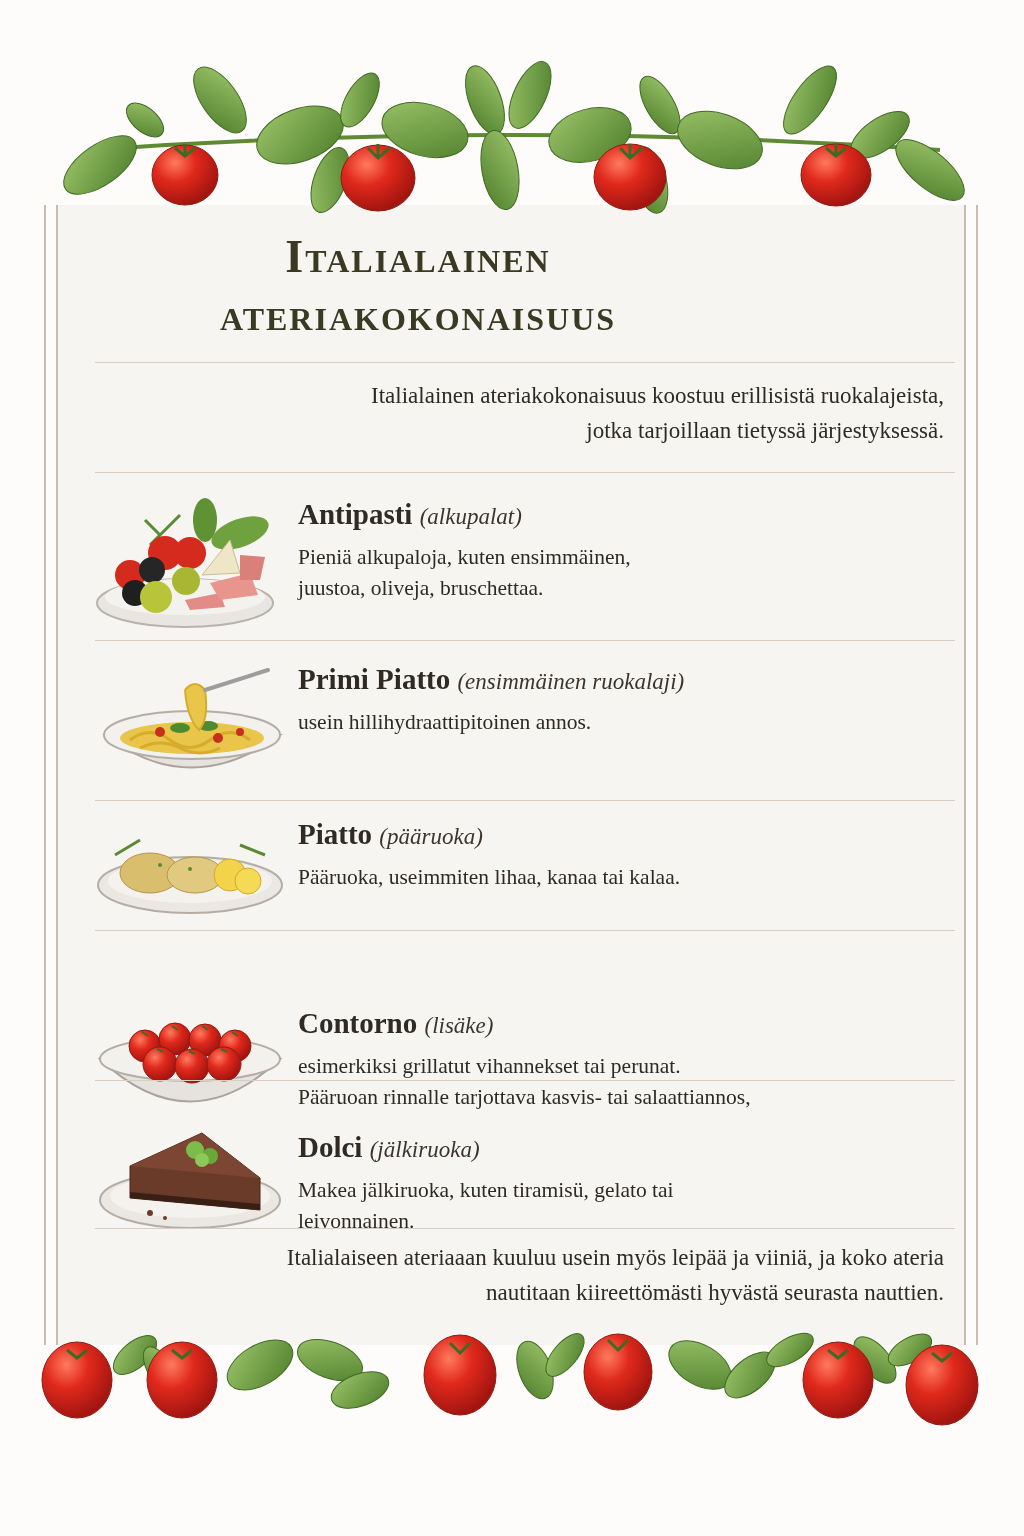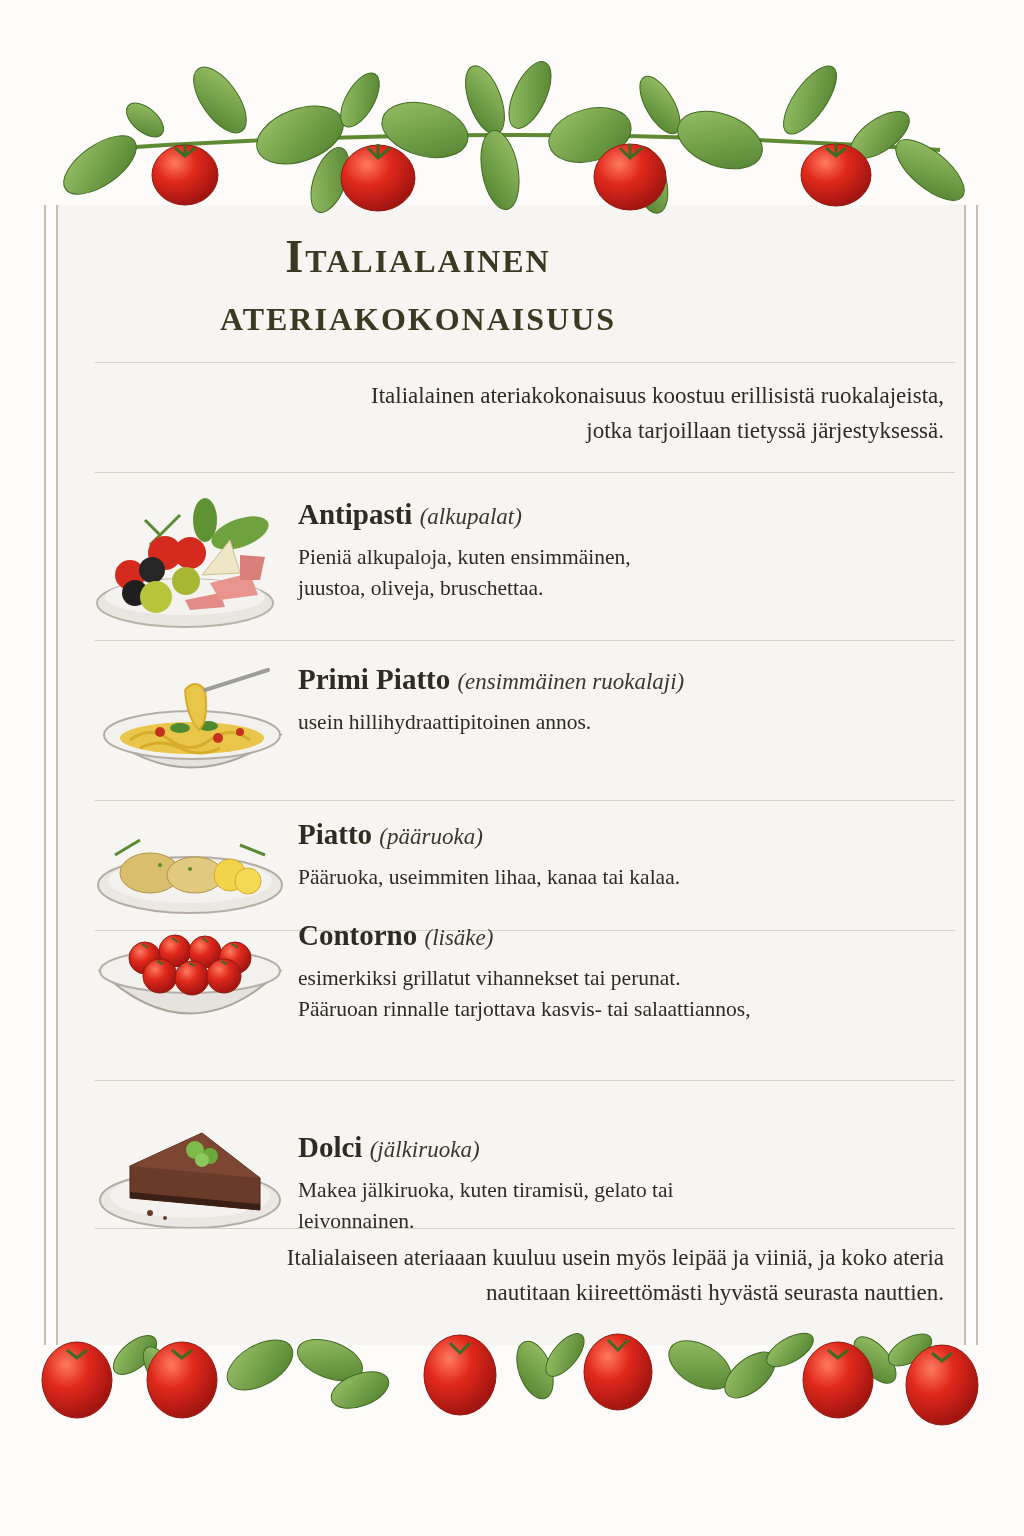--- a/index.html
+++ b/index.html
@@ -195,21 +195,21 @@
     </div>
     <div class="desc">
       <div>Pääruoka, useimmiten lihaa, kanaa tai kalaa.</div>
       <div></div>
     </div>
   </div>
 </div>
 
 <div class="rule" style="top:930px;"></div>
 
-<div class="course" style="top:916px;">
+<div class="course" style="top:1004px;">
   <svg class="dish" viewBox="0 0 200 140">
     <path d="M10 55 Q100 140 190 55 Z" fill="#e6e3de" stroke="#aaa49c" stroke-width="2"></path>
     <ellipse cx="100" cy="55" rx="90" ry="22" fill="#f3f1ed" stroke="#b3ada5" stroke-width="2"></ellipse>
     <g fill="url(#tom)" stroke="#8f1a12" stroke-width="1">
       <circle cx="55" cy="42" r="16"></circle>
       <circle cx="85" cy="35" r="16"></circle>
       <circle cx="115" cy="36" r="16"></circle>
       <circle cx="145" cy="42" r="16"></circle>
       <circle cx="70" cy="60" r="17"></circle>
       <circle cx="102" cy="62" r="17"></circle>

